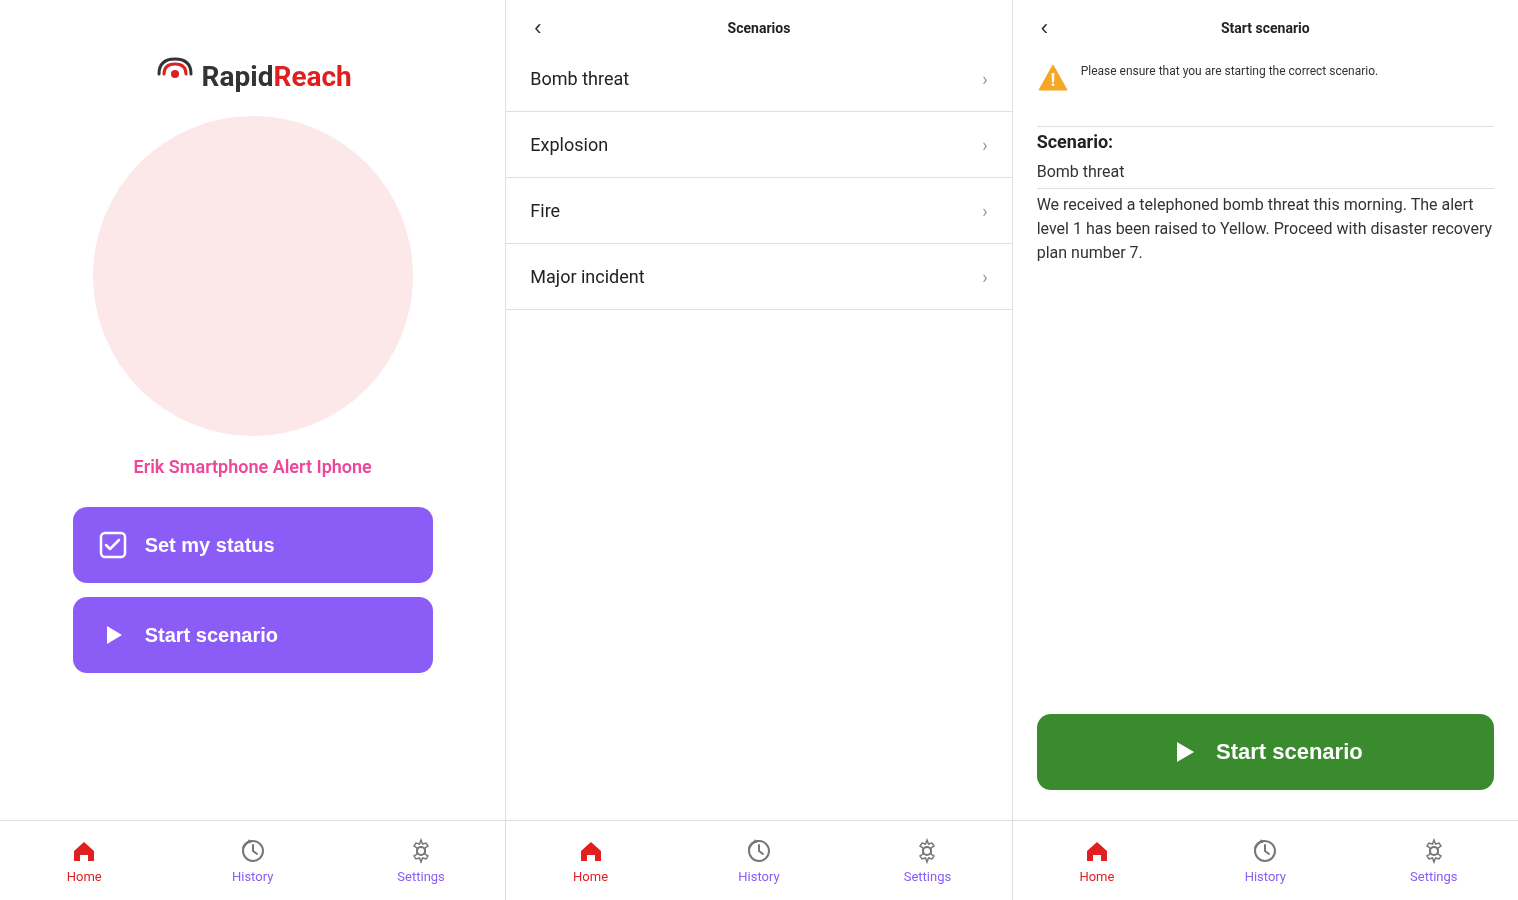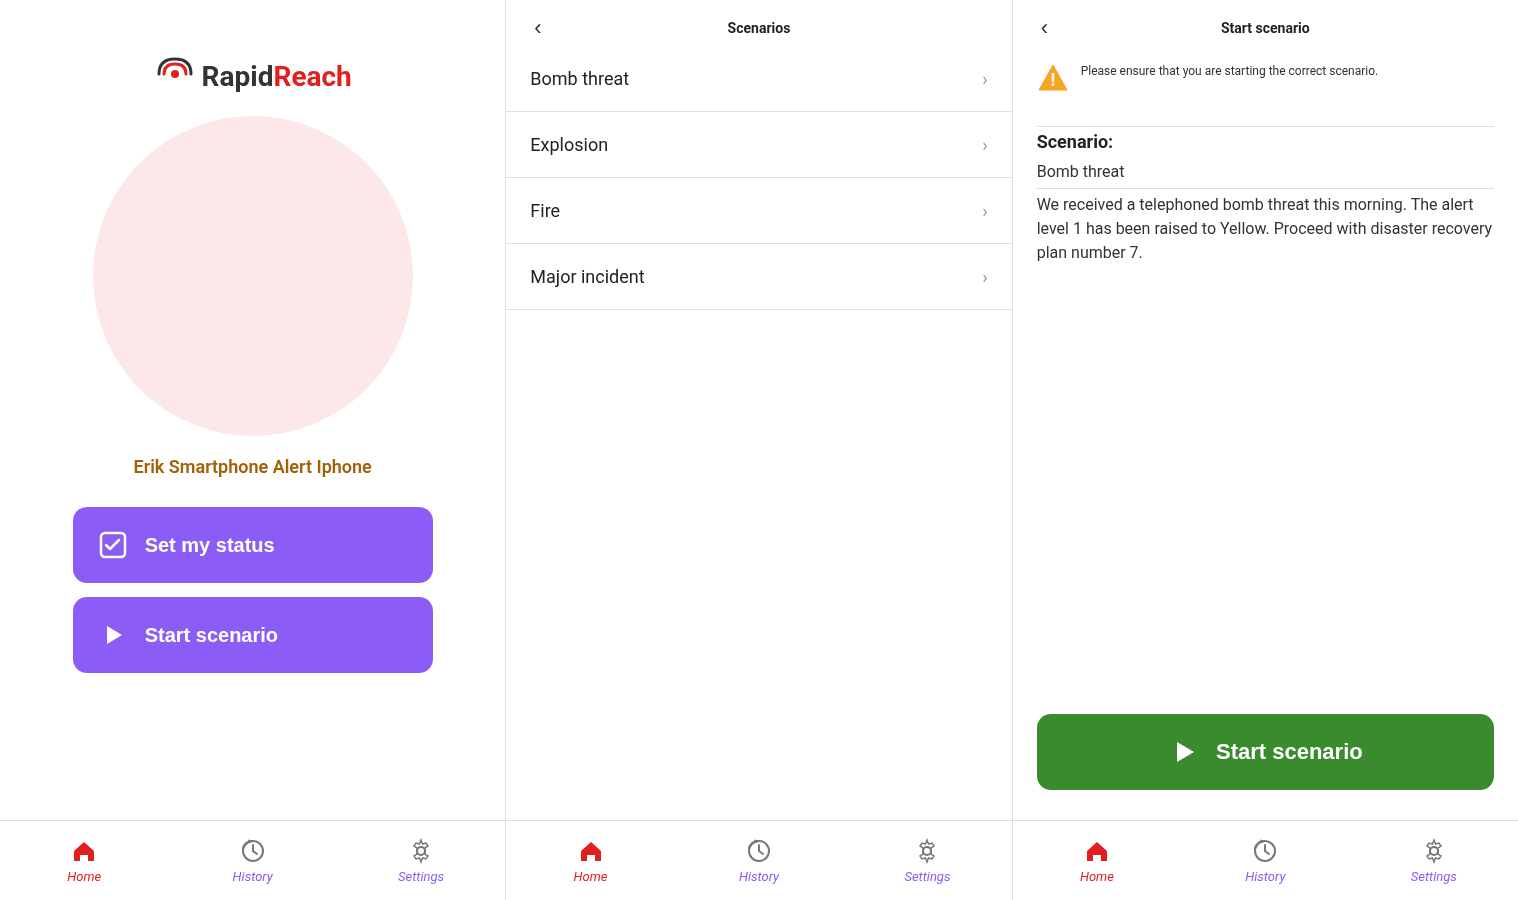--- a/index.html
+++ b/index.html
@@ -60,21 +60,21 @@
       background: #fce8e8;
       border-radius: 50%;
       margin: 10px 0 20px;
       display: flex;
       align-items: center;
       justify-content: center;
     }
     .user-name {
       font-size: 18px;
       font-weight: 600;
-      color: #a16207;
+      color: #ec4899;
       text-align: left;
       margin-bottom: 30px;
     }
     .action-buttons {
       width: 100%;
       max-width: 360px;
       display: flex;
       flex-direction: column;
       gap: 14px;
     }
@@ -212,21 +212,20 @@
       cursor: pointer;
       width: 100%;
     }
 
     
     .bottom-nav {
       height: 80px;
       background: #fff;
       border-top: 1px solid #ddd;
       display: flex;
-      font-style: italic;
     }
     .nav-panel {
       flex: 1;
       display: flex;
       border-right: 1px solid #ddd;
     }
     .nav-panel:last-child { border-right: none; }
     .nav-item {
       flex: 1;
       display: flex;

